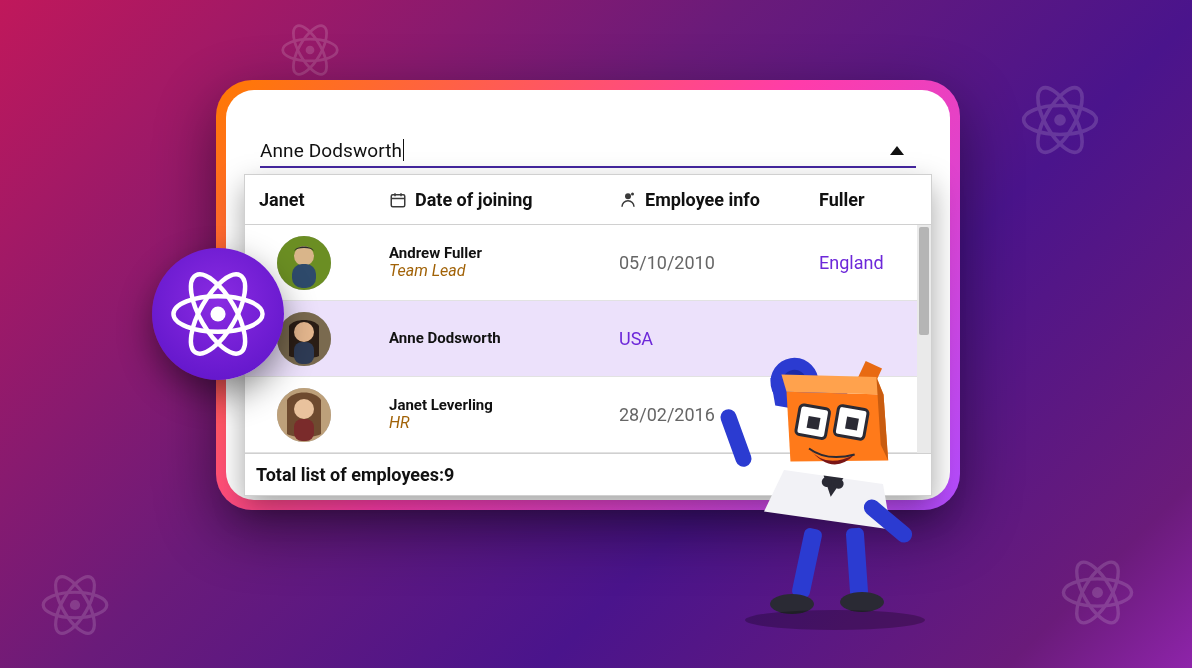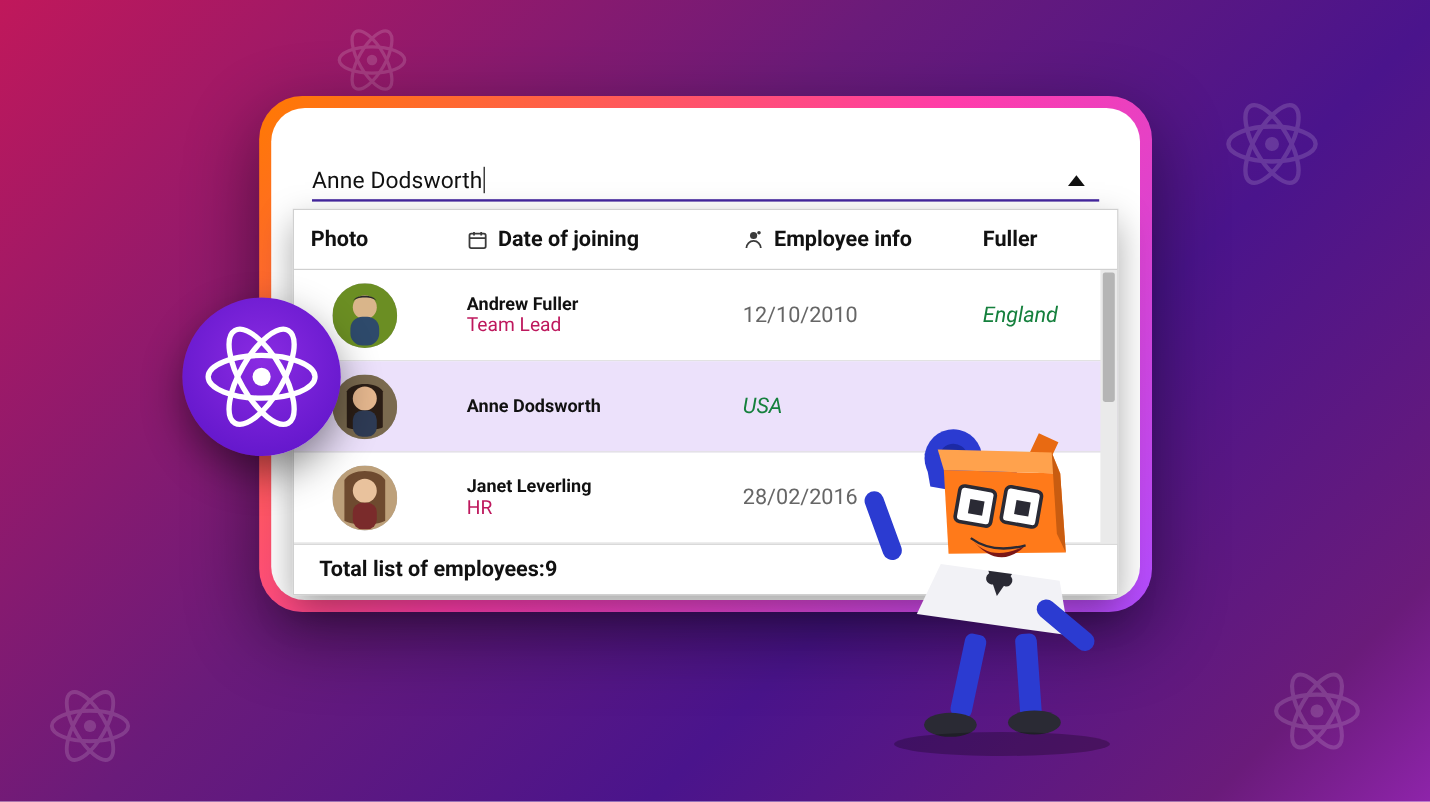--- a/index.html
+++ b/index.html
@@ -107,42 +107,42 @@
     width: 54px; height: 54px; border-radius: 50%;
     margin-left: 18px;
     background: #c8c8c8;
     display: inline-block;
     position: relative;
     overflow: hidden;
     box-shadow: inset 0 0 0 1px rgba(0,0,0,.08);
   }
   .avatar svg { width: 100%; height: 100%; display:block; }
   .name { font-weight: 700; font-size: 15px; color: #111; line-height: 1.15; }
-  .role { font-size: 16px; color: #be185d; line-height: 1.15; }
+  .role { font-size: 16px; color: #a16207; line-height: 1.15; font-style: italic; }
   .cell-date { font-size: 18px; color: #666; }
-  .cell-country { font-size: 18px; color: #15803d; font-style: italic; }
+  .cell-country { font-size: 18px; color: #6d28d9; }
 
   .scrolltrack {
     position: absolute;
     top: 0; right: 0; bottom: 0;
     width: 14px;
     background: #eaeaea;
   }
   .scrollthumb {
     position: absolute; top: 2px; right: 2px;
     width: 10px; height: 108px;
     background: #b5b5b5;
     border-radius: 2px;
   }
 
   .footer {
     height: 42px;
     border-top: 1px solid #d0d0d0;
     display: flex; align-items: center;
-    padding-left: 21px;
+    padding-left: 11px;
     font-weight: 700;
     font-size: 18px;
     color: #111;
     text-align: right;
   }
 
   .logo-disc {
     position: absolute;
     top: 248px; left: 152px;
     width: 132px; height: 132px;
@@ -210,21 +210,21 @@
 
     <div class="input-wrap">
       <span class="text">Anne Dodsworth</span>
       <span class="caret"></span>
       <span class="chevup"></span>
     </div>
 
     <div class="dropdown">
       <div class="dd-header">
         <div class="hcell">
-          <span>Photo</span>
+          <span>Janet</span>
         </div>
         <div class="hcell">
           <svg class="hicon" viewBox="0 0 24 24">
               <rect x="3" y="5" width="18" height="16" rx="2" fill="none" stroke="#3a3a3a" stroke-width="2"></rect>
               <line x1="3" y1="10" x2="21" y2="10" stroke="#3a3a3a" stroke-width="2"></line>
               <line x1="8" y1="3" x2="8" y2="7" stroke="#3a3a3a" stroke-width="2"></line>
               <line x1="16" y1="3" x2="16" y2="7" stroke="#3a3a3a" stroke-width="2"></line>
             </svg>
           <span>Date of joining</span>
         </div>
@@ -250,21 +250,21 @@
                 <rect width="54" height="54" fill="#6b8e23"></rect>
                 <circle cx="27" cy="20" r="10" fill="#d9b58a"></circle>
                 <rect x="15" y="28" width="24" height="24" rx="10" fill="#2e4a6b"></rect>
                 <path d="M17 15c3-6 17-6 20 0-2-2-5-3-10-3s-8 1-10 3z" fill="#2b2b2b"></path>
               </svg>
           </span>
           <div>
             <div class="name">Andrew Fuller</div>
             <div class="role">Team Lead</div>
           </div>
-          <div class="cell-date">12/10/2010</div>
+          <div class="cell-date">05/10/2010</div>
           <div class="cell-country">England</div>
           <div></div>
         </div>
 
         <div class="row selected">
           <span class="avatar">
             <svg viewBox="0 0 54 54">
                 <rect width="54" height="54" fill="#7a6a4f"></rect>
                 <circle cx="27" cy="20" r="10" fill="#e6b88f"></circle>
                 <path d="M12 14c0 20 0 30 0 30 5 3 25 3 30 0 0 0 0-10 0-30-5-8-25-8-30 0z" fill="#2b1e16"></path>

